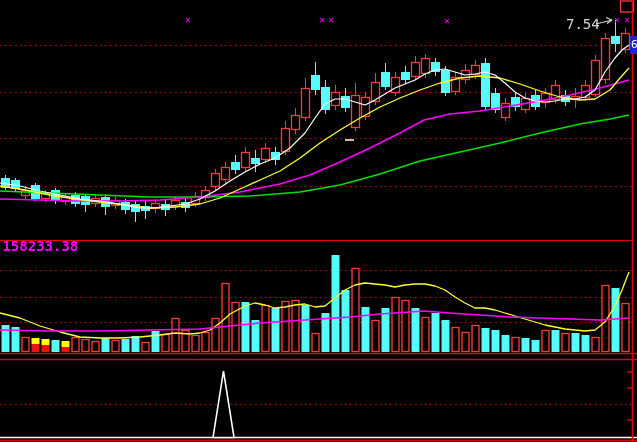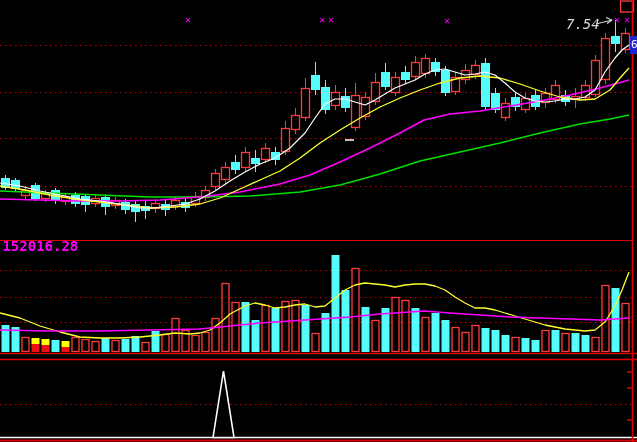--- a/index.html
+++ b/index.html
@@ -1,21 +1,21 @@
 <!DOCTYPE html>
 <html><head>
 <meta charset="utf-8">
 <style>
   html,body{margin:0;padding:0;background:#000;}
   .screen{position:relative;width:637px;height:442px;background:#000;overflow:hidden;
           font-family:"DejaVu Sans Mono","Liberation Mono",monospace;}
   svg{position:absolute;left:0;top:0;}
   .vol-label{position:absolute;left:-6px;top:238px;color:#ff00ff;font-size:14px;
              font-weight:bold;letter-spacing:0px;white-space:nowrap;}
-  .callout{position:absolute;left:566px;top:16px;color:#d8d8d8;font-size:14px;white-space:nowrap;font-style:italic;}
+  .callout{position:absolute;left:566px;top:16px;color:#d8d8d8;font-size:14px;white-space:nowrap;}
   .price-tag{position:absolute;left:630px;top:36px;width:7px;height:18px;background:#2222d0;
              color:#fff;font-size:11px;line-height:18px;overflow:hidden;padding-left:1px;}
 </style>
 </head>
 <body>
 
 <div class="screen">
   <svg id="chart" width="637" height="442" viewBox="0 0 637 442">
       <g>
         <line x1="0" y1="45.5" x2="632" y2="45.5" stroke="#cc0000" stroke-width="1" stroke-dasharray="1.5 3.5"></line>
@@ -259,18 +259,18 @@
         <polygon points="213,437.5 223.5,371 234,437.5" fill="#000" stroke="#ffffff" stroke-width="1.6"></polygon>
       </g>
       <g>
         <line x1="632.5" y1="0" x2="632.5" y2="442" stroke="#e00000" stroke-width="1.6"></line>
         <line x1="627" y1="372" x2="632" y2="372" stroke="#e00000" stroke-width="1.4"></line>
         <line x1="627" y1="388" x2="632" y2="388" stroke="#e00000" stroke-width="1.4"></line>
         <line x1="627" y1="420" x2="632" y2="420" stroke="#e00000" stroke-width="1.4"></line>
       </g>
     </svg>
 
-  <div class="vol-label"><span>:</span><span>152016.28</span></div>
+  <div class="vol-label"><span>:</span><span>158233.38</span></div>
 
   <div class="callout">7.54</div>
 
   <div class="price-tag">6</div>
 </div>
 
 </body></html>

